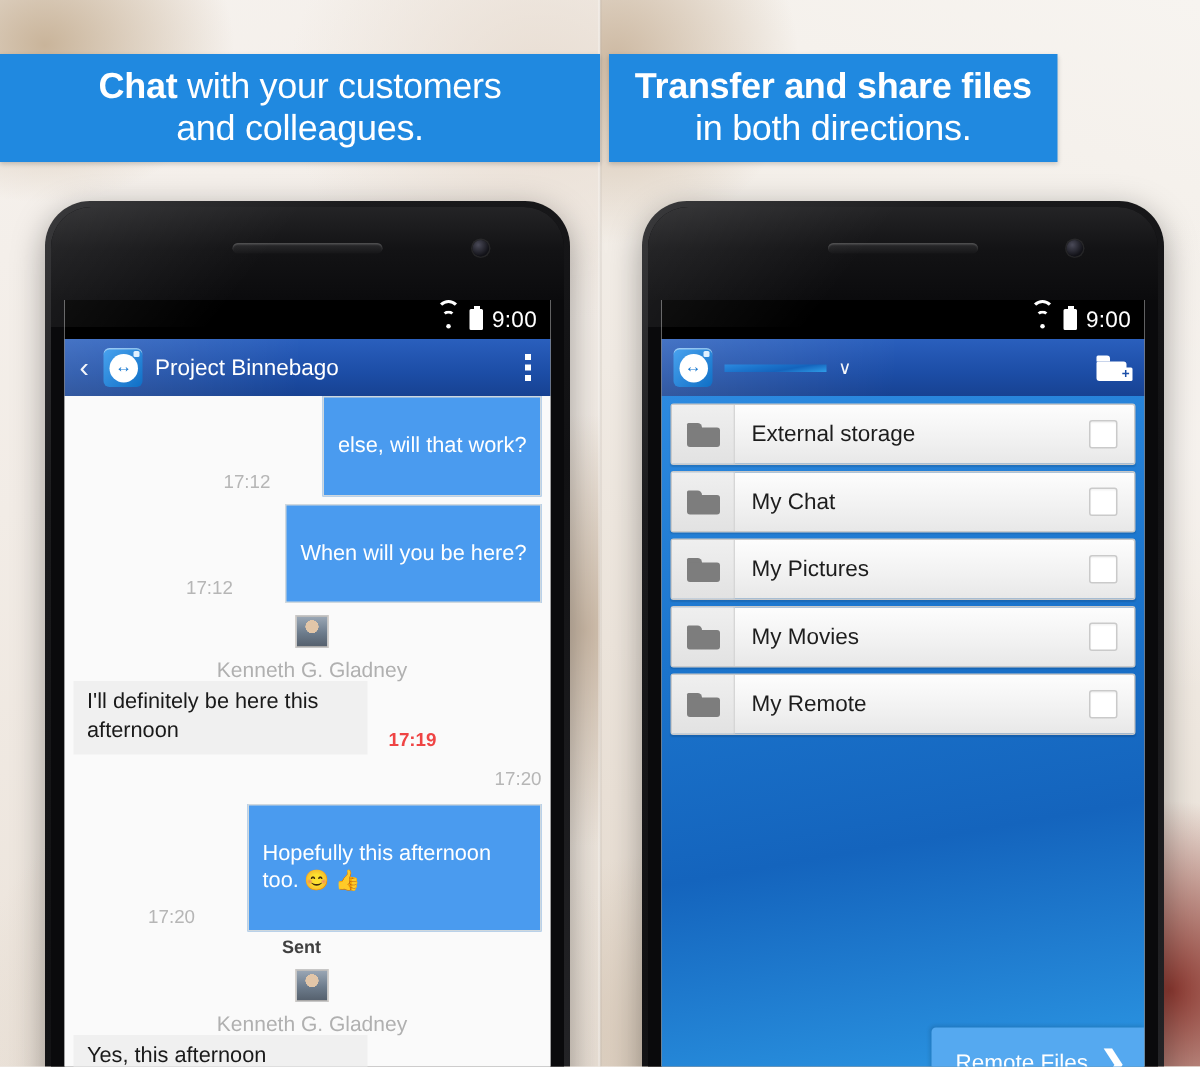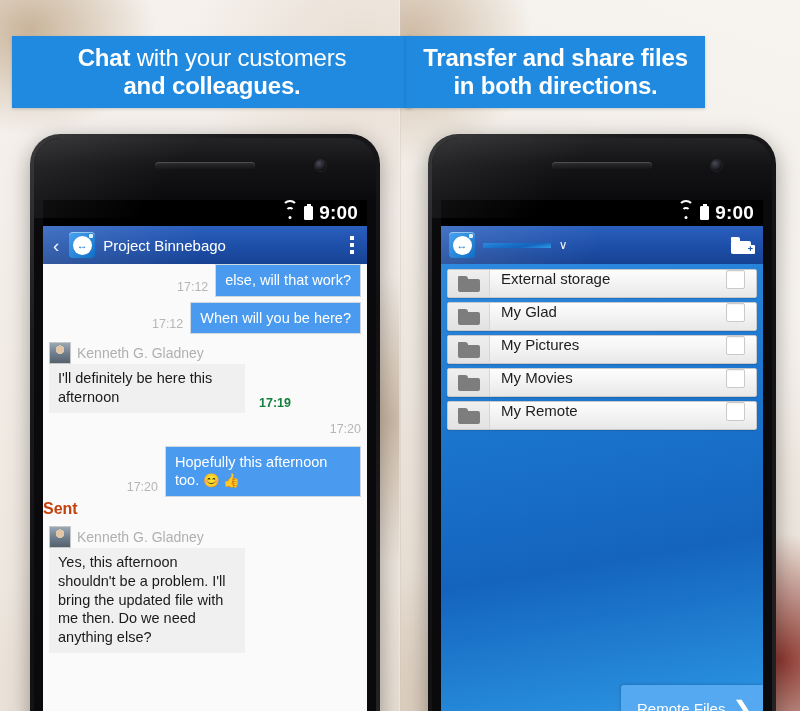--- a/index.html
+++ b/index.html
@@ -41,25 +41,25 @@
 
   
   .banner {
     position:absolute; top:36px; height:72px;
     background:#2089e0;
     color:#fff; z-index:6;
     display:flex; align-items:center; justify-content:center;
     text-align:center;
     box-shadow:0 1px 3px rgba(0,0,0,.18);
   }
-  .banner-left  { left:12px;   width:400px; }
+  .banner-left  { left:0;   width:400px; }
   .banner-right { left:406px; width:299px; }
   .banner-text { font-size:24px; line-height:1.16; letter-spacing:-0.2px; }
   .banner-text b { font-weight:bold; }
-  .banner-line2 { font-weight:bold; }
+  .banner-line2 { font-weight:normal; }
 
   
   .phone {
     position:absolute;
     background:linear-gradient(135deg,#3a3a3c 0%, #1b1b1d 22%, #111113 55%, #242427 100%);
     border-radius:30px 30px 0 0;
     box-shadow:0 6px 22px rgba(0,0,0,.35);
     z-index:4;
     overflow:hidden;
     padding:4px 4px 0 4px;
@@ -120,21 +120,21 @@
   .ico-wifi i:nth-child(1){ width:16px; height:16px; bottom:3px; }
   .ico-wifi i:nth-child(2){ width:9px; height:9px; bottom:3px; }
   .ico-wifi i:nth-child(3){ width:3px;height:3px;background:#fff;border:none;bottom:0;border-radius:50%;}
   .ico-batt {
     width:9px; height:14px; border:1.5px solid #fff; border-radius:1px;
     position:relative; background:#fff;
   }
   .ico-batt:before{
     content:''; position:absolute; left:2px; top:-3px; width:4px; height:2px; background:#fff;
   }
-  .clock { font-size:19px; font-weight:bold; letter-spacing:0.2px; }
+  .clock { font-size:15px; font-weight:normal; letter-spacing:0.2px; }
 
   
   .appbar {
     height:38px; background:#1b4fa8;
     background:linear-gradient(180deg,#2a5fbd 0%, #1c4da6 60%, #174292 100%);
     display:flex; align-items:center; gap:8px; padding:0 8px;
     color:#fff; position:relative;
   }
   .appbar-sheen{
     position:absolute; left:0; top:0; width:48%; height:100%;
@@ -178,54 +178,55 @@
   }
 
   
   .chat {
     position:relative; height:calc(100% - 64px); background:#fafafa;
     overflow:hidden;
   }
   .msg-row { display:flex; align-items:flex-end; padding:0 6px; margin-top:5px; }
   .msg-row.out { justify-content:flex-end; gap:7px; }
   .bubble-out {
-    background:#4a9bef; color:#fff; padding:6px 9px;
+    background:#4a9bef; color:#fff; padding:23px 9px;
     font-size:14.5px; line-height:1.28; max-width:196px;
     border:1px solid #cfd8de;
+    margin-left:28px;
   }
   .ts { font-size:12.5px; color:#b6b6b6; padding-bottom:3px; white-space:nowrap; }
 
   .msg-in { margin-top:8px; }
-  .in-head { display:flex; align-items:center; gap:6px; padding-left:6px; }
+  .in-head { display:flex; align-items:center; gap:6px; padding-left:6px;flex-direction:column; }
   .avatar {
     width:22px;height:22px;flex:none;border:1px solid #c7c7c7;background:#c8b8a6;
     background-image:
       radial-gradient(circle at 50% 34%, #e2c6a8 0 26%, rgba(226,198,168,0) 27%),
       linear-gradient(180deg,#9aa7b5 0%, #6d7c8c 55%, #55606d 100%);
   }
   .in-name { font-size:14px; color:#b0b0b0; }
   .in-bubble-row { display:flex; align-items:flex-end; }
   .bubble-in {
     background:#f0f0f0; color:#1a1a1a; padding:5px 9px 6px 9px;
     font-size:14.5px; line-height:1.3; max-width:196px; margin-left:6px;
   }
-  .ts-dark { font-size:12.5px; color:#15803d; padding:0 0 3px 14px; font-weight:bold;text-align:right; }
-  .sent-label { text-align:left; font-size:16px; color:#c2410c; padding:3px 8px 0 0; font-weight:bold; }
+  .ts-dark { font-size:12.5px; color:#ef4444; padding:0 0 3px 14px; font-weight:bold;text-align:right; }
+  .sent-label { text-align:center; font-size:12px; color:#404040; padding:3px 8px 0 0; font-weight:bold; }
   .emoji { font-size:13.5px; }
 
   
   .files {
     position:relative; height:calc(100% - 64px);
     background:linear-gradient(170deg,#2c8ae0 0%, #1b74cc 35%, #1464bd 62%, #2f9de8 100%);
     overflow:hidden;
     padding:5px 6px 0 6px;
   }
   .file-row {
-    display:flex; 
-    height:29px; margin-bottom:4px;
+    display:flex; align-items:center;
+    height:41px; margin-bottom:4px;
     background:linear-gradient(180deg,#fdfdfd 0%, #f2f2f2 55%, #e8e8e8 100%);
     border:1px solid #c9c9c9;
     border-radius:2px;
     box-shadow:0 1px 1px rgba(0,0,0,.12);
   }
   .file-icon-cell {
     width:42px; height:100%; flex:none;
     display:flex; align-items:center; justify-content:center;
     background:linear-gradient(180deg,#efefef,#e2e2e2);
     border-right:1px solid #d6d6d6;
@@ -414,21 +415,21 @@
           <span class="file-check"></span>
         </div>
 
         <div class="file-row">
           <span class="file-icon-cell">
             <span class="folder">
                 <span class="ft"></span>
                 <span class="fb"></span>
               </span>
           </span>
-          <span class="file-label">My Glad</span>
+          <span class="file-label">My Chat</span>
           <span class="file-check"></span>
         </div>
 
         <div class="file-row">
           <span class="file-icon-cell">
             <span class="folder">
                 <span class="ft"></span>
                 <span class="fb"></span>
               </span>
           </span>

